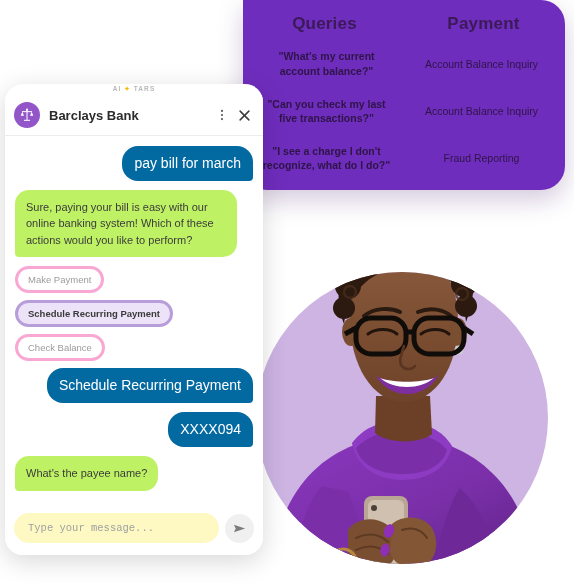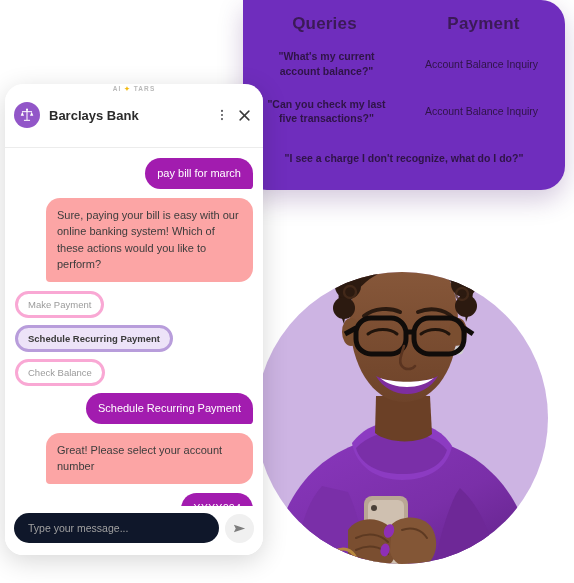--- a/index.html
+++ b/index.html
@@ -127,21 +127,21 @@
     pointer-events: none;
   }
   #ai-tars-label .star { color: #f2b90c; }
 
   .chat-header {
     flex: 0 0 auto;
     height: 40px;
     margin-top: 11px;
     display: flex;
     align-items: center;
-    padding: 0 10px 12px 9px;
+    padding: 0 10px 0 9px;
     border-bottom: 1px solid #ececec;
     background: #fff;
   }
   .avatar {
     width: 26px;
     height: 26px;
     border-radius: 50%;
     background: #9256C8;
     display: flex;
     align-items: center;
@@ -170,37 +170,36 @@
     flex: 1 1 auto;
     padding: 10px 10px 4px 10px;
     overflow: hidden;
     background: #fff;
   }
   .row { display: flex; margin-bottom: 9px; }
   .row.right { justify-content: flex-end; }
   .row.left { justify-content: flex-start; }
 
   .bubble-user {
-    background: #a21caf;
+    background: #0369a1;
     color: #ffffff;
-    font-size: 11px;
+    font-size: 14px;
     padding: 8px 12px;
     border-radius: 16px 16px 4px 16px;
     max-width: 80%;
     line-height: 1.35;
   }
   .bubble-bot {
-    background: #fca5a5;
+    background: #bef264;
     color: #3c3c3c;
     font-size: 11px;
     padding: 9px 11px;
     border-radius: 14px 14px 14px 4px;
     max-width: 84%;
     line-height: 1.5;
-    margin-left: 31px;
   }
   .chips { margin: 2px 0 4px 0; }
   .chip-line { display: flex; gap: 6px; margin-bottom: 7px; }
   .chip {
     display: inline-block;
     border: 3px solid #f9a8d4;
     border-radius: 14px;
     padding: 5px 10px;
     font-size: 9.5px;
     color: #9b9b9b;
@@ -216,28 +215,28 @@
 
   .chat-input-wrap {
     flex: 0 0 auto;
     padding: 7px 9px 12px 9px;
     background: #fff;
     display: flex;
     align-items: center;
   }
   .chat-input {
     flex: 1 1 auto;
-    background: #0f172a;
+    background: #fef9c3;
     border: none;
     border-radius: 18px;
     height: 30px;
     padding: 0 14px;
     font-size: 10.5px;
     color: #8c8c8c;
-    font-family: Liberation Sans, sans-serif;
+    font-family: Liberation Mono, monospace;
     outline: none;
   }
   .chat-input::placeholder { color: #a0a0a0; }
   .send-btn {
     flex: 0 0 auto;
     width: 29px;
     height: 29px;
     margin-left: 6px;
     border-radius: 50%;
     background: #F0F0F0;
@@ -263,20 +262,21 @@
         <div class="intent-row">
           <div class="cell query-val">"What's my current account balance?"</div>
           <div class="cell intent-val">Account Balance Inquiry</div>
         </div>
         <div class="intent-row">
           <div class="cell query-val">"Can you check my last five transactions?"</div>
           <div class="cell intent-val">Account Balance Inquiry</div>
         </div>
         <div class="intent-row">
           <div class="cell query-val">"I see a charge I don't recognize, what do I do?"</div>
+          <div class="cell intent-val">Fraud Reporting</div>
         </div>
       </div>
     </div>
   </div>
 
   <div id="photo-block">
     <div id="lavender-circle"></div>
     <svg id="person" viewBox="0 0 318 372">
       <defs>
         <clipPath id="circClip">
@@ -440,23 +440,20 @@
         </div>
         <div class="chip-line">
           <span class="chip">Check Balance</span>
         </div>
       </div>
 
       <div class="row right">
         <div class="bubble-user">Schedule Recurring Payment</div>
       </div>
 
-      <div class="row left">
-        <div class="bubble-bot">Great! Please select your account number</div>
-      </div>
 
       <div class="row right">
         <div class="bubble-user">XXXX094</div>
       </div>
 
       <div class="row left">
         <div class="bubble-bot">What's the payee name?</div>
       </div>
 
     </div>

